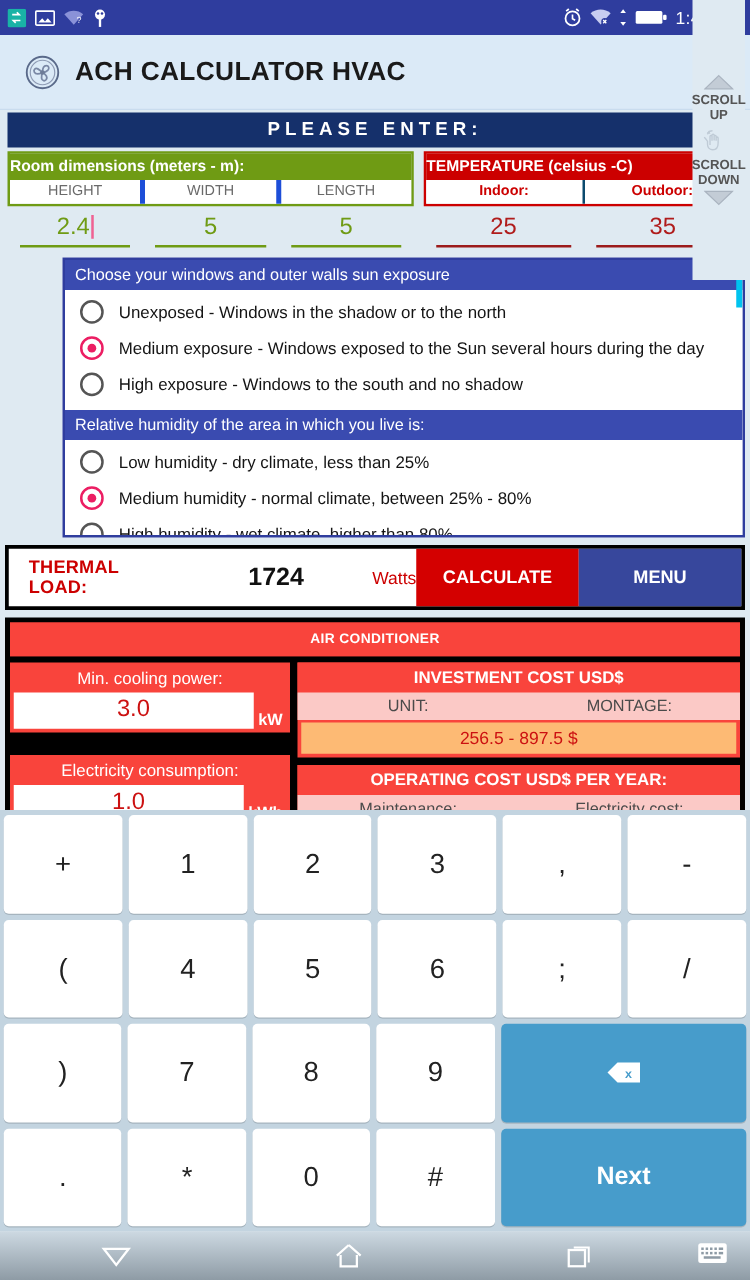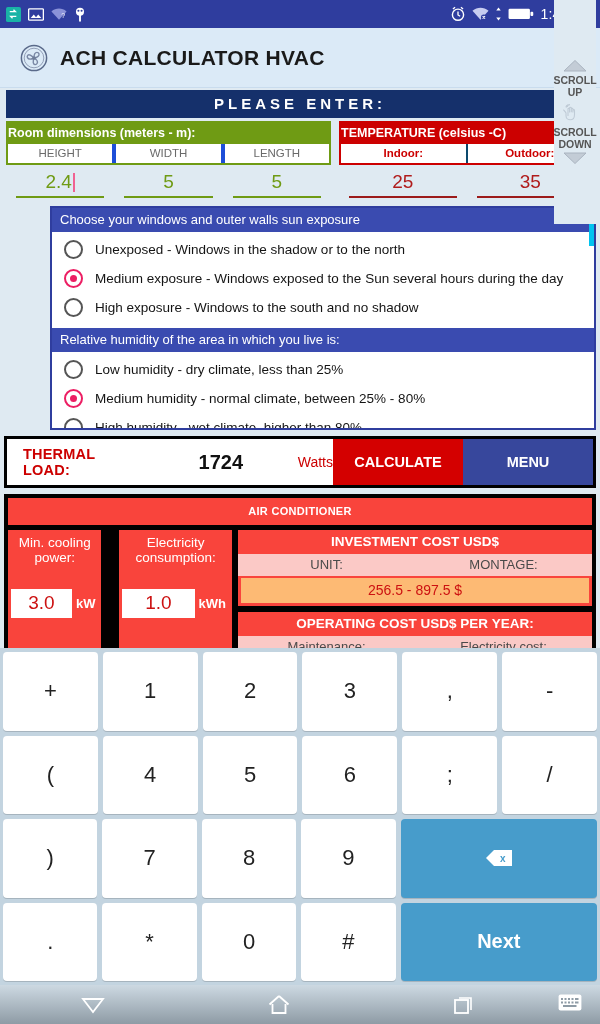--- a/index.html
+++ b/index.html
@@ -134,26 +134,26 @@
   }
 
   
   .ac { margin: 6px 4px 0 4px; background: #000; padding: 4px; }
   .ac-title {
     background: #f9443c; color: #fff; text-align: center; font-weight: bold;
     font-size: 11px; padding: 6px 0 7px 0; letter-spacing: .3px;
     border: 1px solid #f9443c;
   }
   .ac-body { display: flex; gap: 6px; margin-top: 5px; }
-  .ac-left { flex: 0 0 224px; display: flex; flex-direction: row; gap: 18px; }
+  .ac-left { flex: 0 0 224px; display: flex; flex-direction: column; gap: 18px; }
   .ac-right { flex: 1; display: flex; flex-direction: column; gap: 6px; }
 
   .metric { background: #f9443c; padding: 3px; }
   .metric-lbl { color: #fff; font-size: 13.5px; text-align: center; padding: 2px 0 4px 0; }
-  .metric-row { display: flex; align-items: center; margin-top: 20px; }
+  .metric-row { display: flex; align-items: flex-end; }
   .metric-val {
     flex: 1; background: #fff; color: #cc1111; font-size: 19px;
     text-align: center; padding: 3px 0 4px 0;
   }
   .metric-unit {
     flex: 0 0 auto; color: #fff; font-size: 13px; font-weight: bold;
     display: flex; align-items: center; padding: 0 3px 0 4px;
   }
 
   .costbox { background: #f9443c; padding: 0; }

